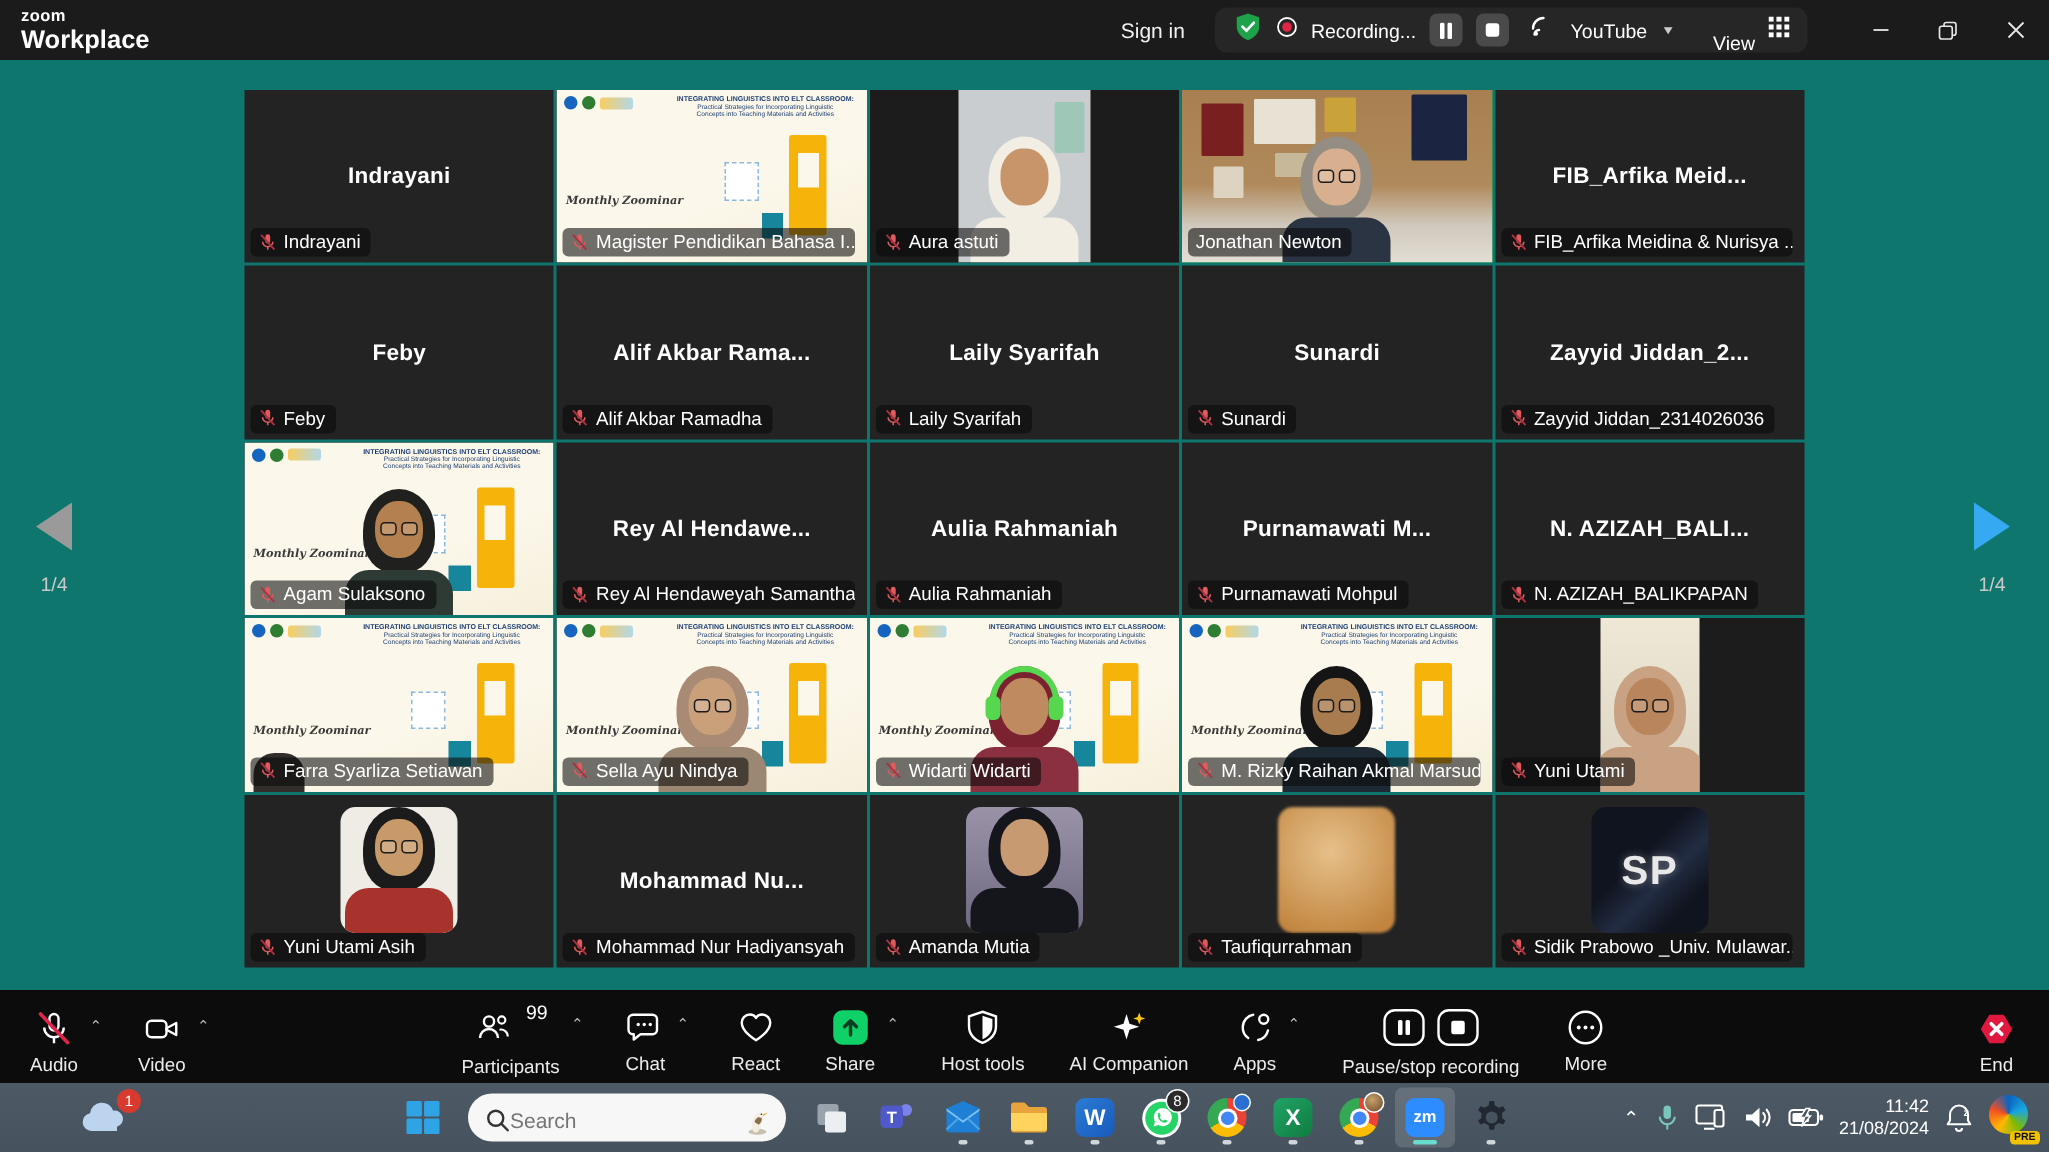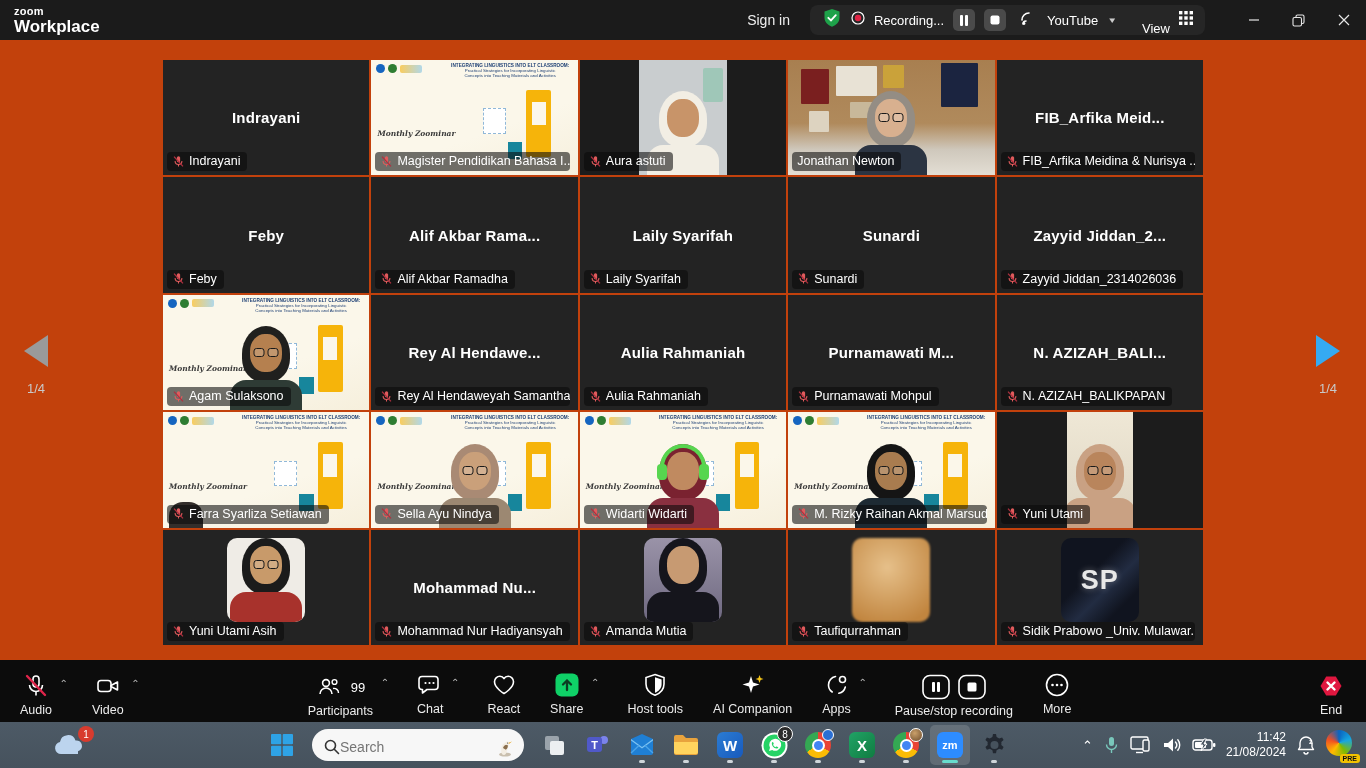--- a/index.html
+++ b/index.html
@@ -18,21 +18,21 @@
   .rec-pill { display:flex; align-items:center; gap:9px; background:#262626;
     border-radius:8px; height:30px; padding:0 12px; margin-right:26px; color:#fff; }
   .rec-pill .txt { font-size:13px; color:#fff; }
   .mini-btn { width:22px; height:22px; background:#4a4a4a; border-radius:5px;
     display:flex; align-items:center; justify-content:center; cursor:pointer; }
   .chev { font-size:10px; color:#ccc; transform:scaleY(.8); }
   .win-btn { width:45px; height:40px; display:flex; align-items:center; justify-content:center;
     color:#e8e8e8; font-size:14px; cursor:pointer; }
 
   
-  .stage { position:absolute; left:0; top:40px; width:1366px; height:620px; background:#c2410c; }
+  .stage { position:absolute; left:0; top:40px; width:1366px; height:620px; background:#0f766e; }
   .vgrid { position:absolute; left:163px; top:20px; width:1040px; height:585px;
     display:grid; grid-template-columns:repeat(5,1fr); grid-template-rows:repeat(5,1fr); gap:2px; }
   .tile { position:relative; background:#232323; overflow:hidden; cursor:pointer; }
   .tile.active { outline:2px solid #0fd167; outline-offset:-2px; }
   .visual { position:absolute; inset:0; }
   .center-name { position:absolute; inset:0; display:flex; align-items:center;
     justify-content:center; color:#fff; font-weight:bold; font-size:15px; letter-spacing:.2px;
     white-space:nowrap; }
   .name-label { position:absolute; left:4px; bottom:4px; background:rgba(10,10,10,.58);
     border-radius:4px; padding:2px 7px 3px 5px; color:#fff; font-size:12.5px;
@@ -112,21 +112,21 @@
   .toolbar { position:absolute; left:0; top:660px; width:1366px; height:62px; background:#0c0c0c;
     display:flex; align-items:center; z-index:30; }
   .tb-group { display:flex; align-items:flex-start; }
   .tb-left { margin-left:20px; gap:26px; }
   .tb-center { margin-left:170px; gap:30px; }
   .tb-right { margin-left:auto; margin-right:22px; }
   .tb-item { display:flex; flex-direction:column; align-items:center; gap:4px; cursor:pointer;
     position:relative; padding-top:7px; }
   .tb-item .lbl { color:#ececec; font-size:12.5px; white-space:nowrap; }
   .tb-chev { position:absolute; top:12px; right:-16px; color:#bdbdbd; font-size:10px; cursor:pointer; }
-  .tb-icon-row { display:flex; gap:6px; align-items:flex-end; height:28px; }
+  .tb-icon-row { display:flex; gap:6px; align-items:flex-start; height:28px; }
   .pcount { color:#fff; font-size:13px; margin-left:3px; position:relative; top:-5px; }
   .with-chev { margin-right:14px; }
 
   
   .taskbar { position:absolute; left:0; top:722px; width:1366px; height:46px;
     background:linear-gradient(180deg,#4d5a66,#46525d); display:flex; align-items:center; z-index:40; }
   .tk-icon { width:40px; height:40px; display:flex; align-items:center; justify-content:center;
     position:relative; cursor:pointer; border-radius:5px; }
   .tk-icon.app-active { background:rgba(255,255,255,.14);align-items:center; }
   .run-dash { position:absolute; bottom:2px; left:50%; transform:translateX(-50%);

